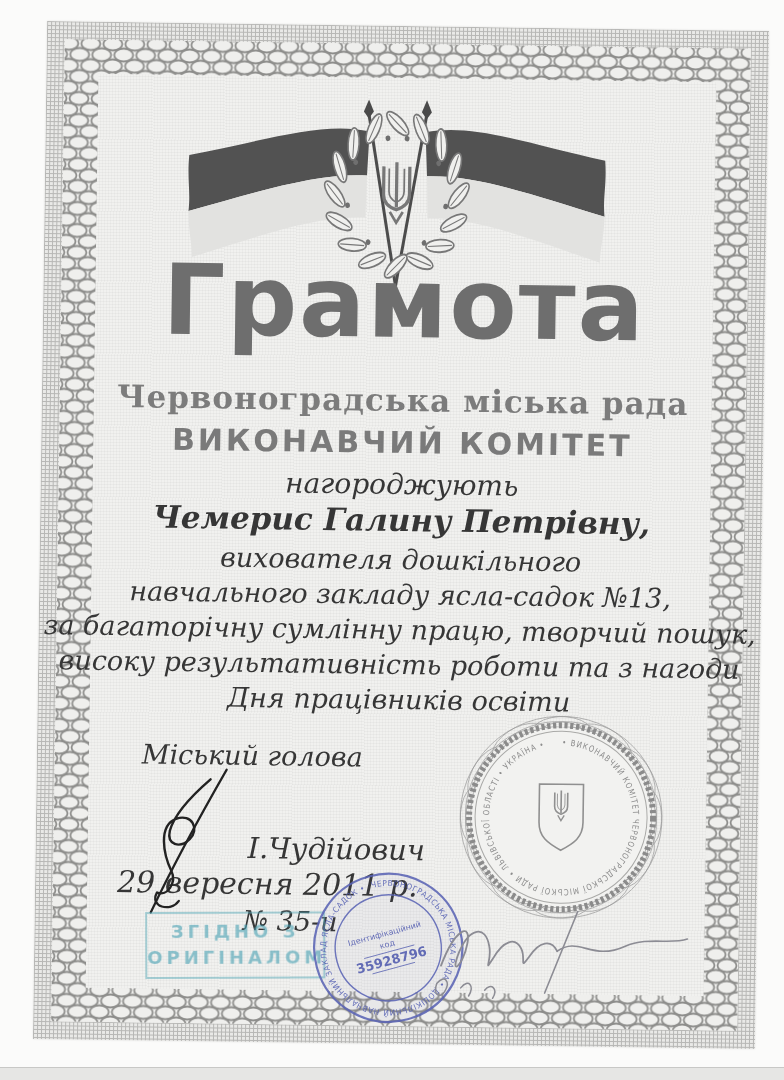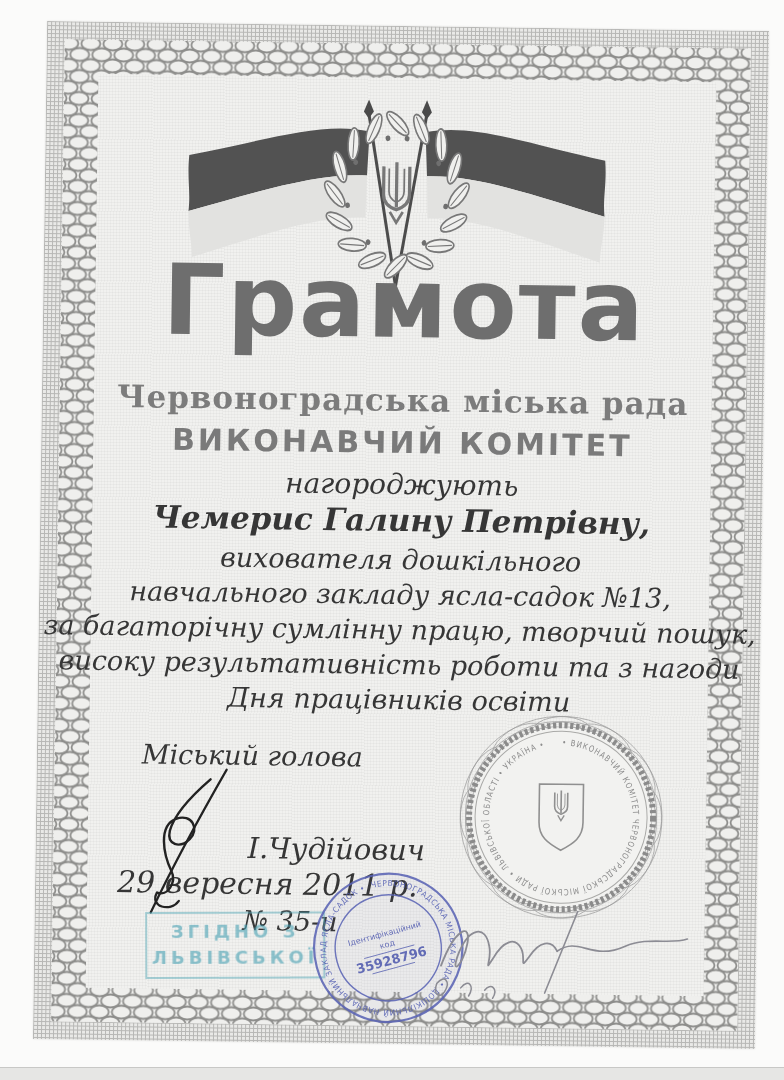--- a/index.html
+++ b/index.html
@@ -246,21 +246,21 @@
   <svg class="abs" style="left:78px;top:738px;" width="160" height="175" viewBox="0 0 160 175">
     <g fill="none" stroke="#222222" stroke-linecap="round">
       <path stroke-width="2.4" d="M96,18 C78,34 60,54 56,70 C53,84 66,88 76,78 C86,68 78,52 62,58 C44,65 50,94 58,110 C64,122 54,136 44,132"></path>
       <path stroke-width="2.2" d="M112,8 C92,44 60,104 38,152"></path>
       <path stroke-width="2.2" d="M44,132 C36,146 58,152 66,140"></path>
     </g>
   </svg>
 
   <div class="abs teal-stamp" style="left:92px;top:888px;width:176px;height:58px;">
     <div>ЗГІДНО З</div>
-    <div>ЛЬВІВСЬКОЇ</div>
+    <div>ОРИГІНАЛОМ</div>
   </div>
 
   <svg class="abs" style="left:272px;top:840px;" width="165" height="165" viewBox="0 0 165 165">
     <defs>
       <path id="blueRing" d="M82,20 a62,62 0 1,1 -0.1,0" fill="none"></path>
     </defs>
     <g transform="rotate(-16 82 82)" opacity="0.88">
       <circle cx="82" cy="82" r="74" fill="rgba(90,100,180,0.05)" stroke="#5a64b4" stroke-width="2.2"></circle>
       <circle cx="82" cy="82" r="53" fill="none" stroke="#5a64b4" stroke-width="1.4"></circle>
       <text font-family="DejaVu Sans, sans-serif" font-size="8" fill="#5560b2" style="letter-spacing:.5px;">

